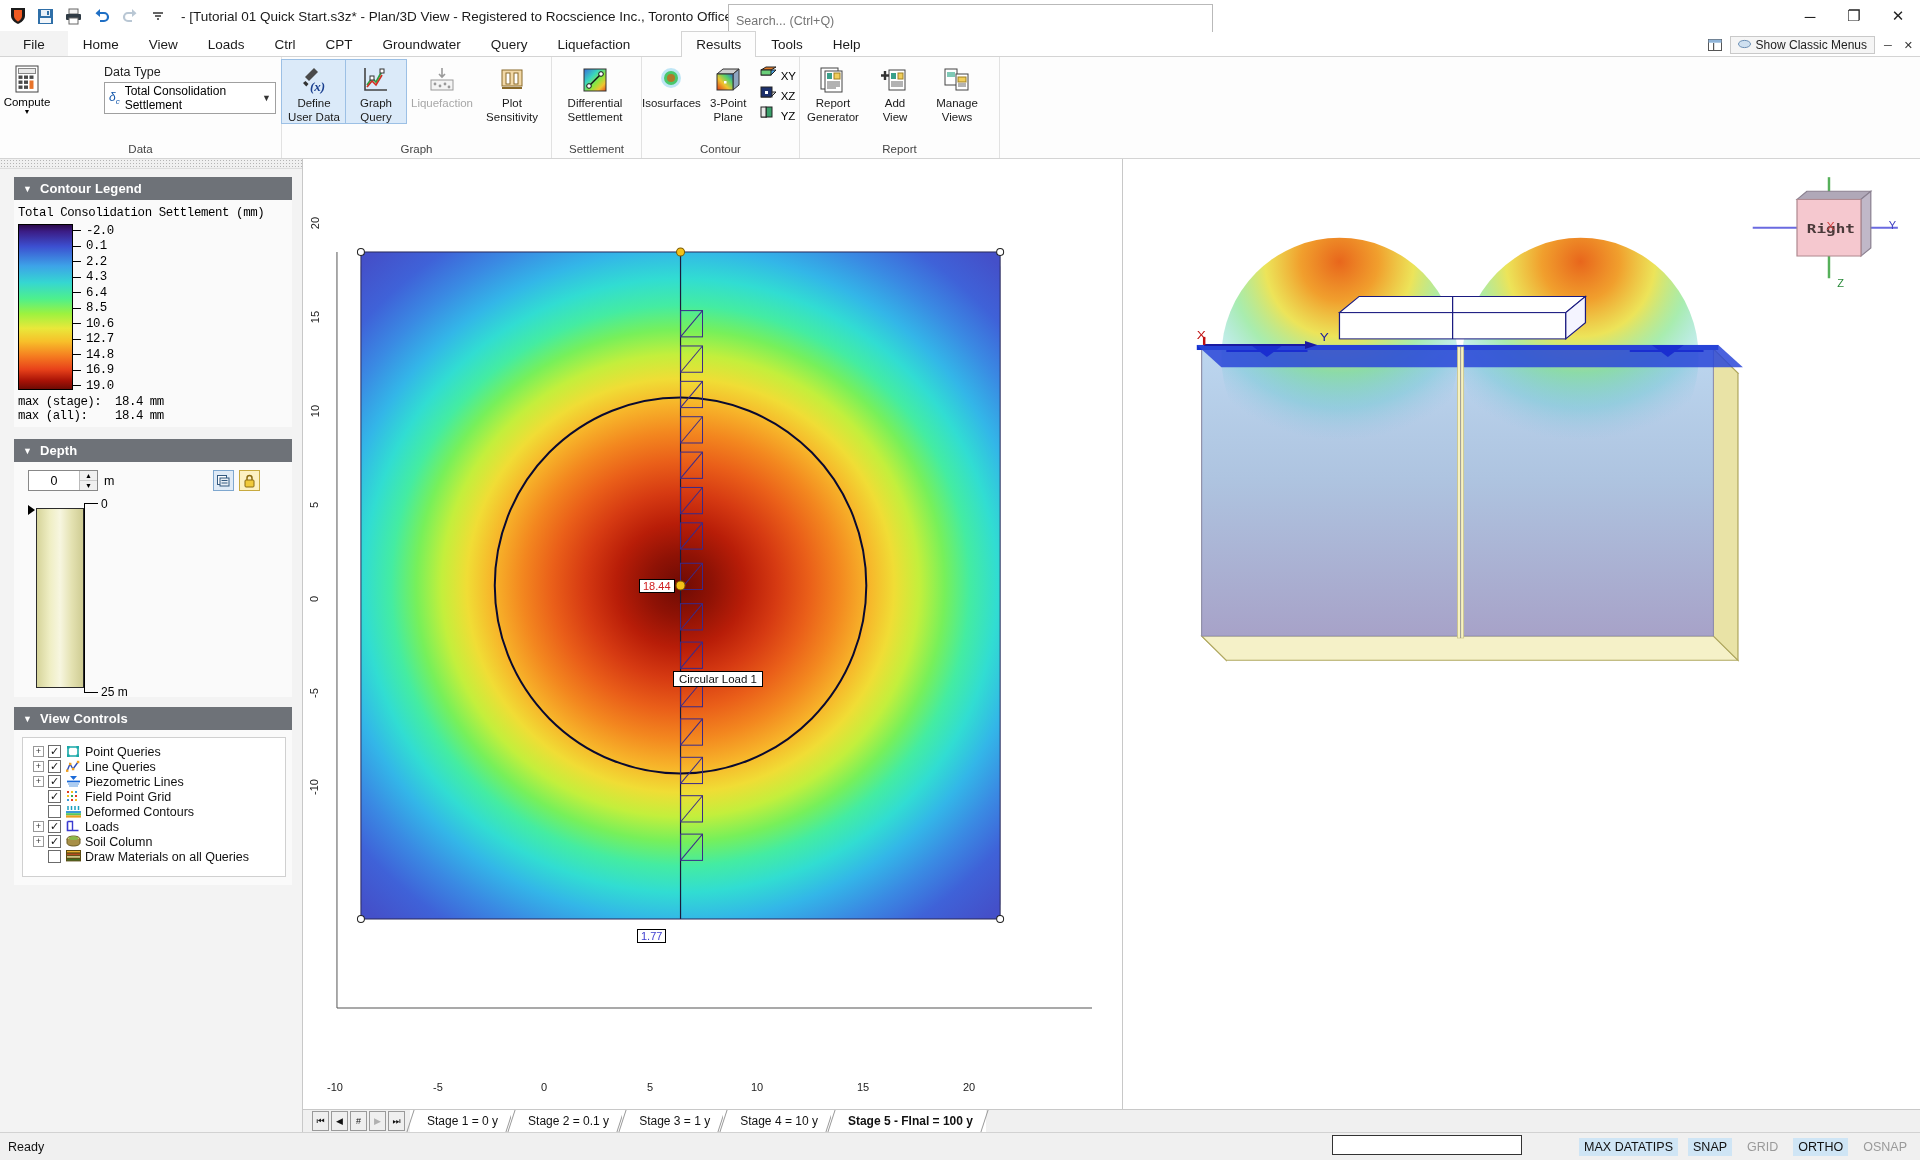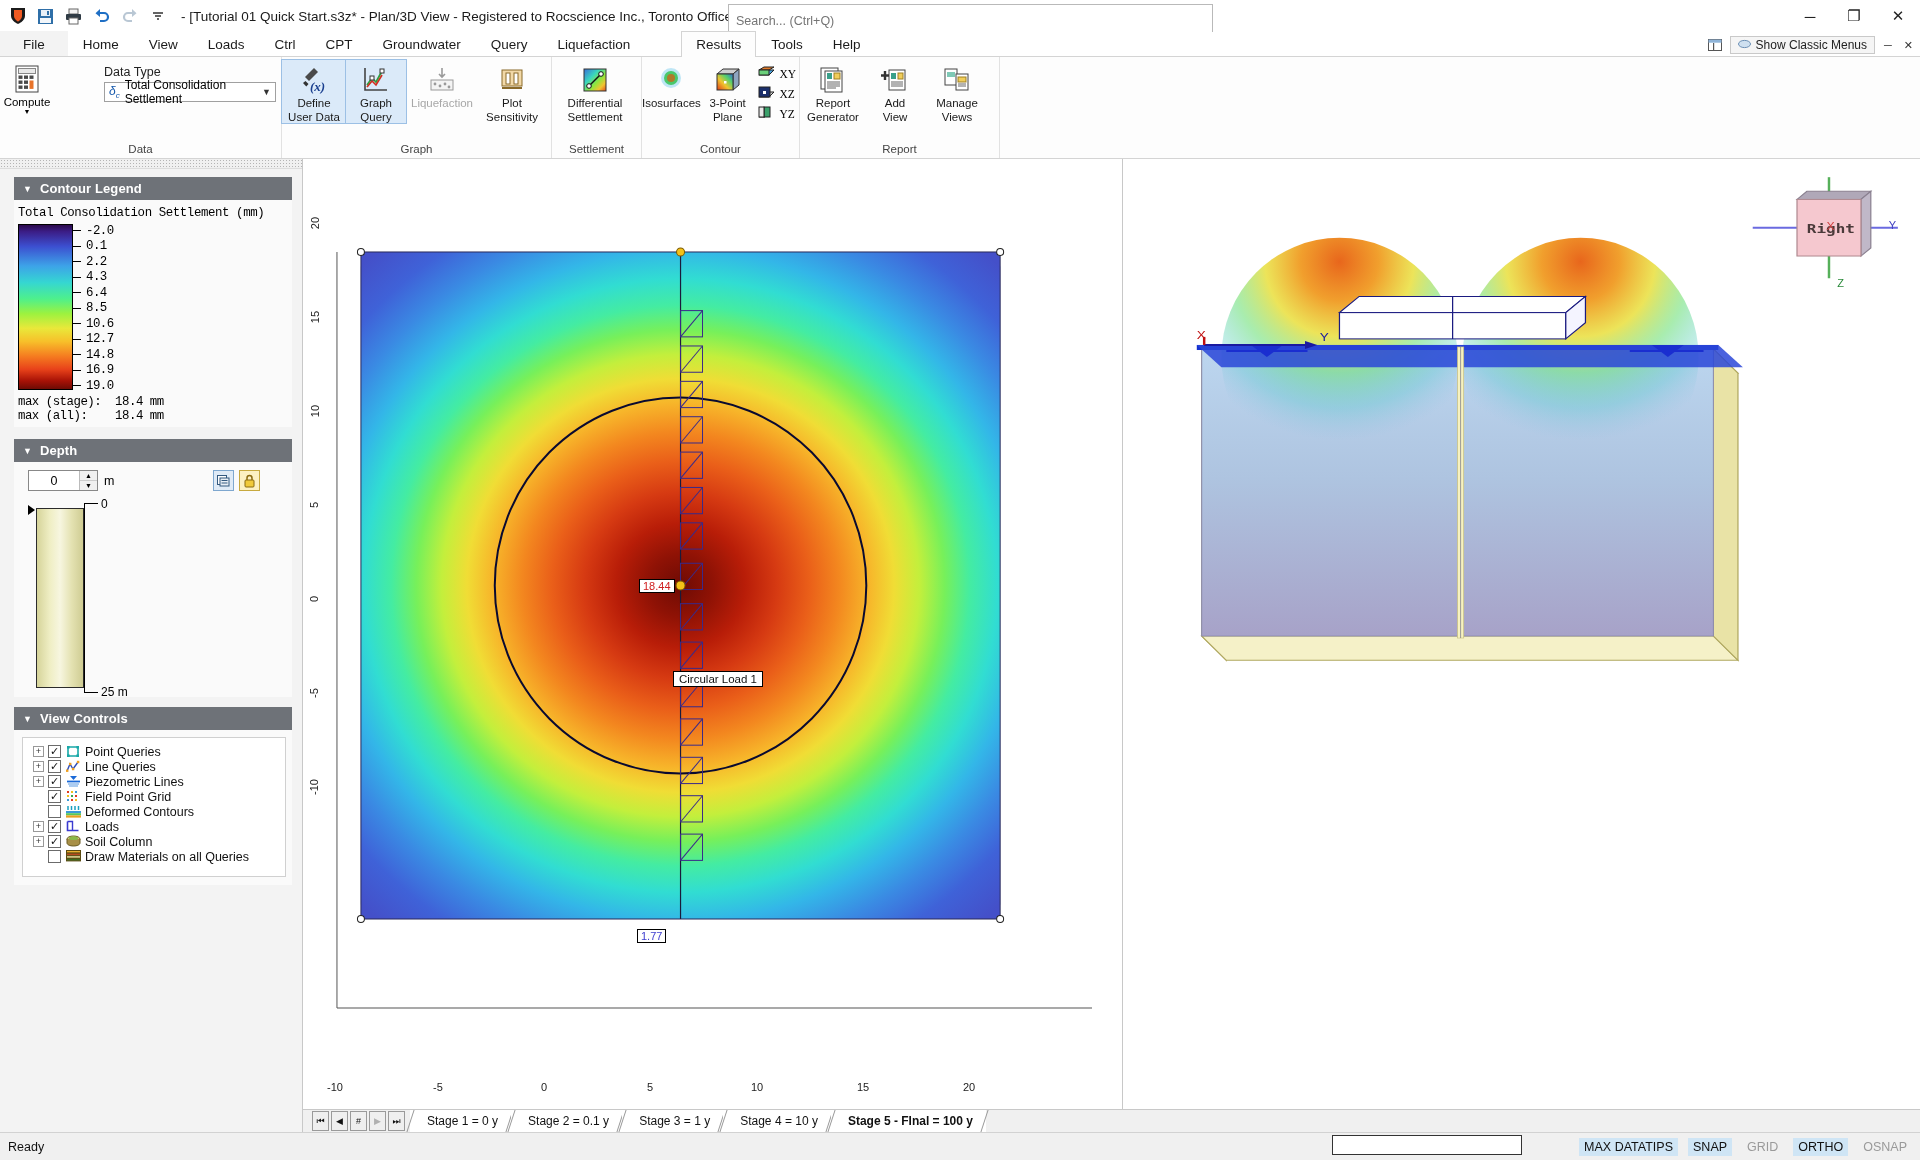--- a/index.html
+++ b/index.html
@@ -69,31 +69,31 @@
     cursor:default;
   }
   .ritem.disabled { color:#a7a7a7; }
   .ritem .ico32 { width:32px; height:32px; display:flex; align-items:center; justify-content:center; }
   .ritem .lbl { display:block; }
   .ritem.sel { background:#dbeaf9; outline:1px solid #9cc0e5; }
 
   .datagrp { padding:5px 6px 0 6px; width:222px; }
   .datagrp label { font-size:12.5px; color:#222; display:block; margin-bottom:3px; margin-left:44px;}
   .dt-select {
-    width:164px; height:20px; border:1px solid #a0a0a0; background:#fff;
+    width:164px; height:32px; border:1px solid #a0a0a0; background:#fff;
     display:flex; align-items:center; font-size:12px; position:relative; padding-left:4px;
   }
   .dt-select .caret { position:absolute; right:4px; font-size:9px; color:#333; }
   .compute {
     width:54px; display:flex; flex-direction:column; align-items:center; font-size:11.5px;
     padding-top:4px;
   }
 
   .smallicons { display:flex; flex-direction:column; gap:1px; padding-top:4px; }
-  .smallrow { display:flex; align-items:center; gap:3px; font-size:11.5px; padding:1px 3px;font-family:Liberation Serif, serif; }
+  .smallrow { display:flex; align-items:flex-end; gap:3px; font-size:11.5px; padding:1px 3px; }
 
   
   .body-wrap { display:flex; height:calc(1160px - 32px - 25px - 102px - 28px); }
 
   
   .leftpanel {
     width:303px; background:#f3f3f3; border-right:1px solid #c8c8c8;
     display:flex; flex-direction:column; position:relative;
   }
   .grip { height:10px; background:#f0f0f0; border-bottom:1px solid #dcdcdc;

